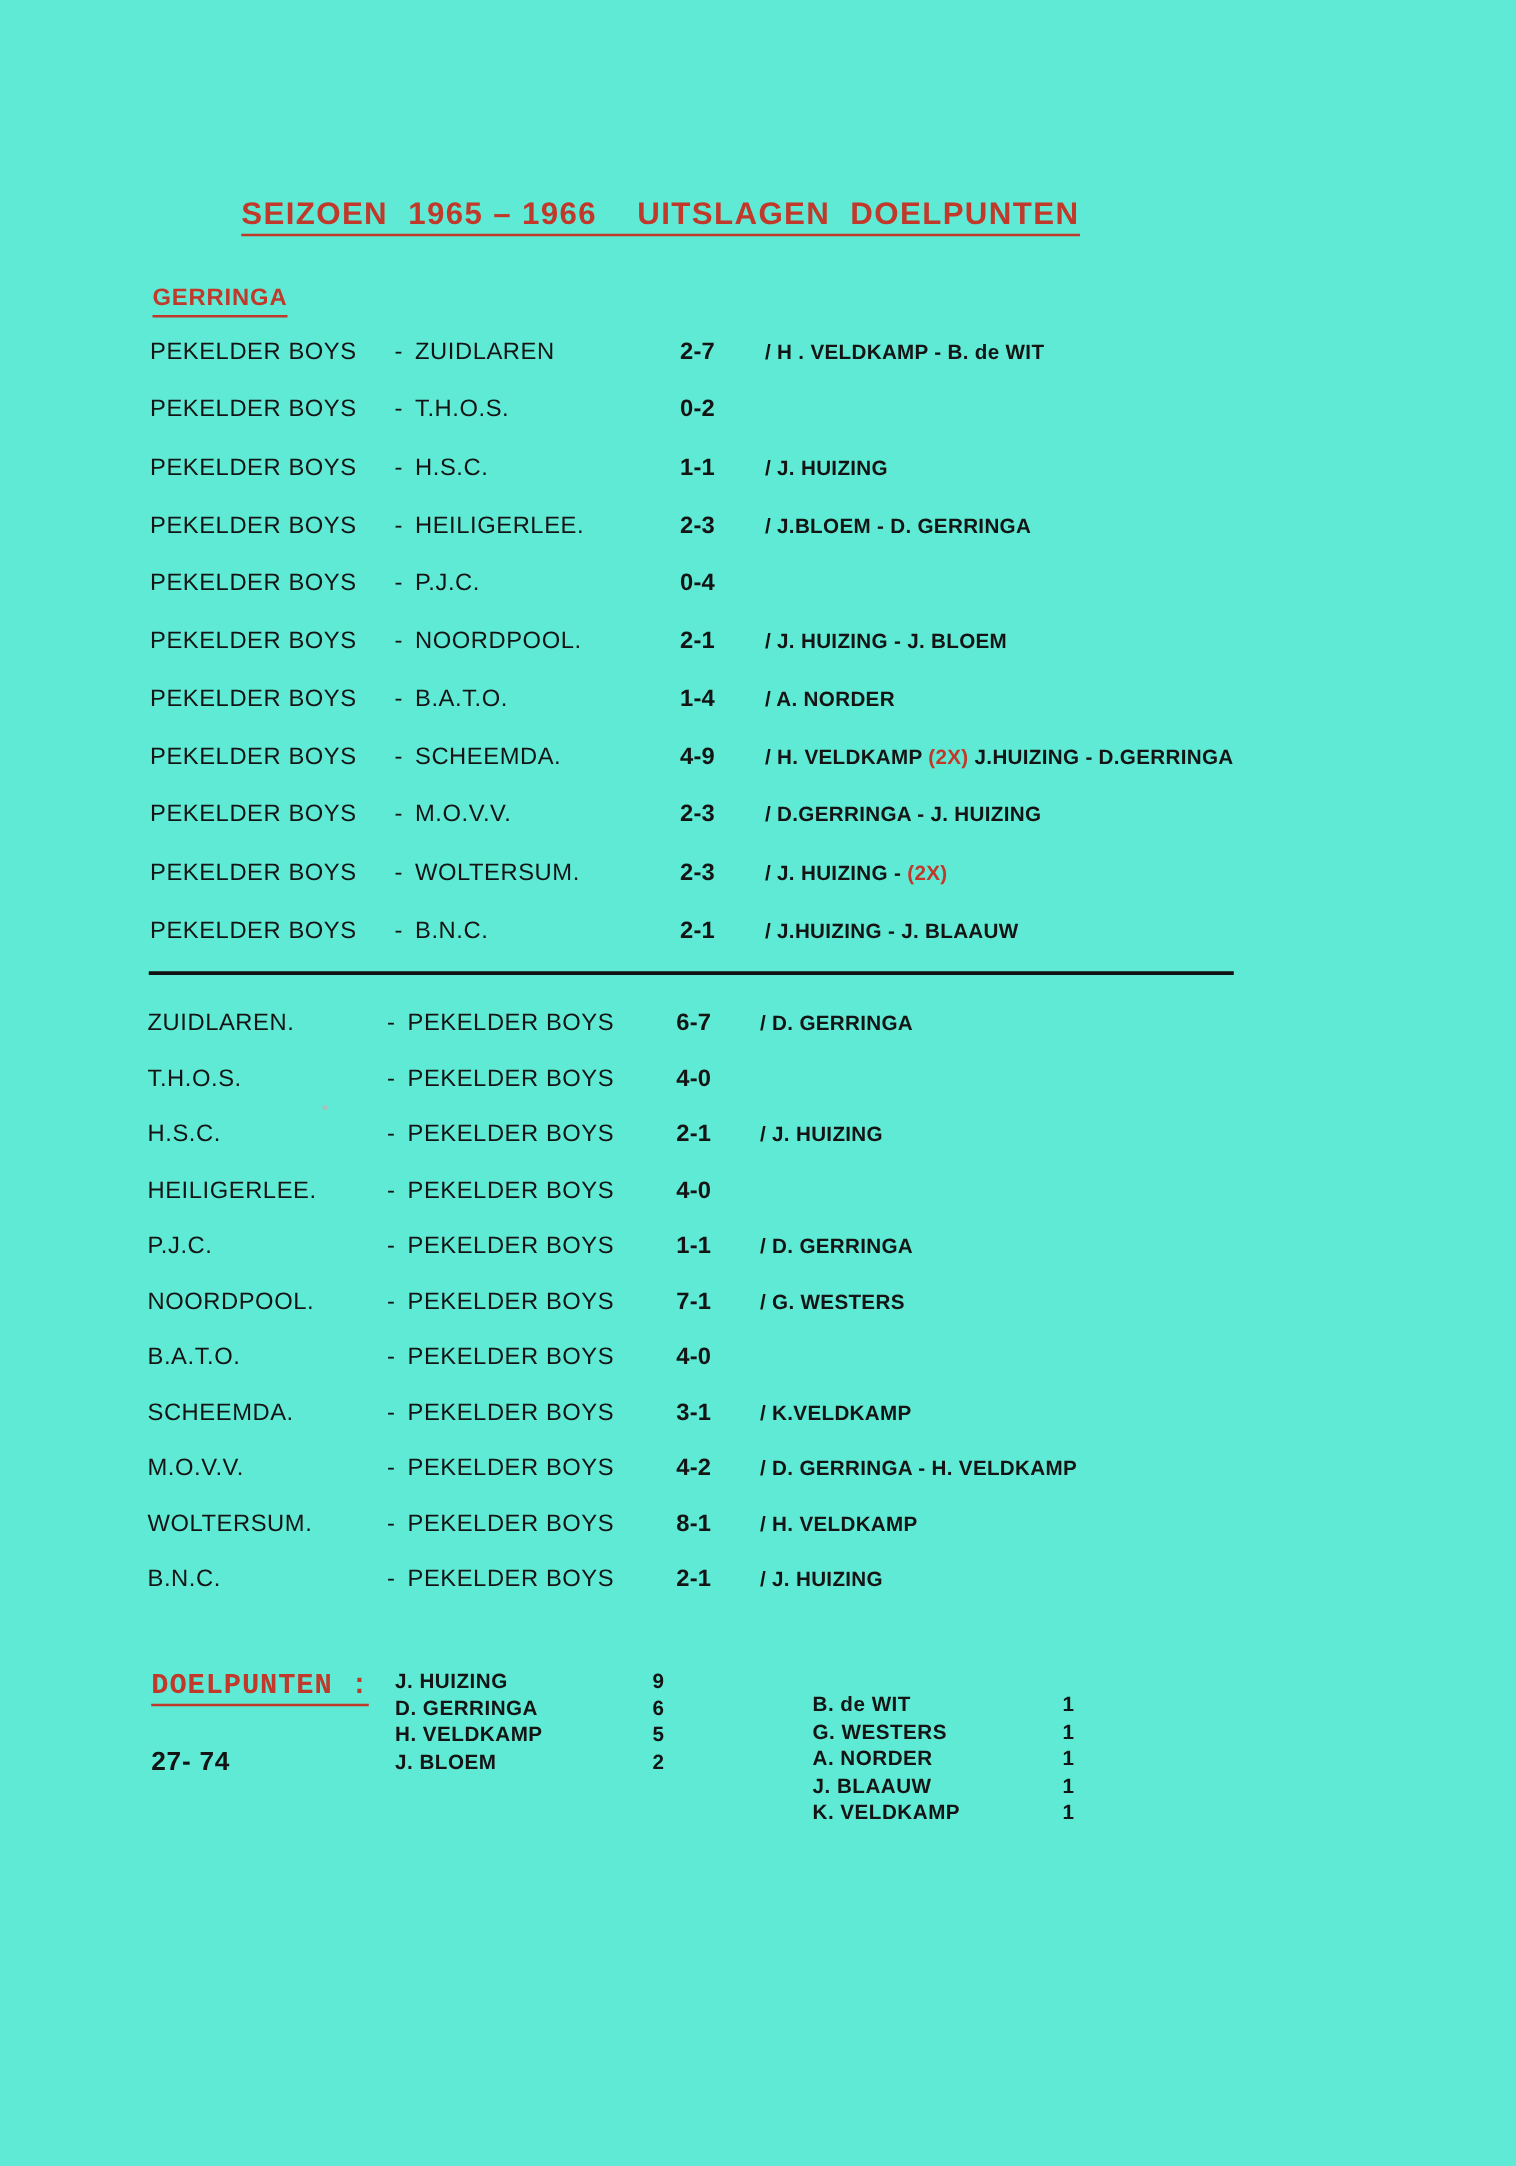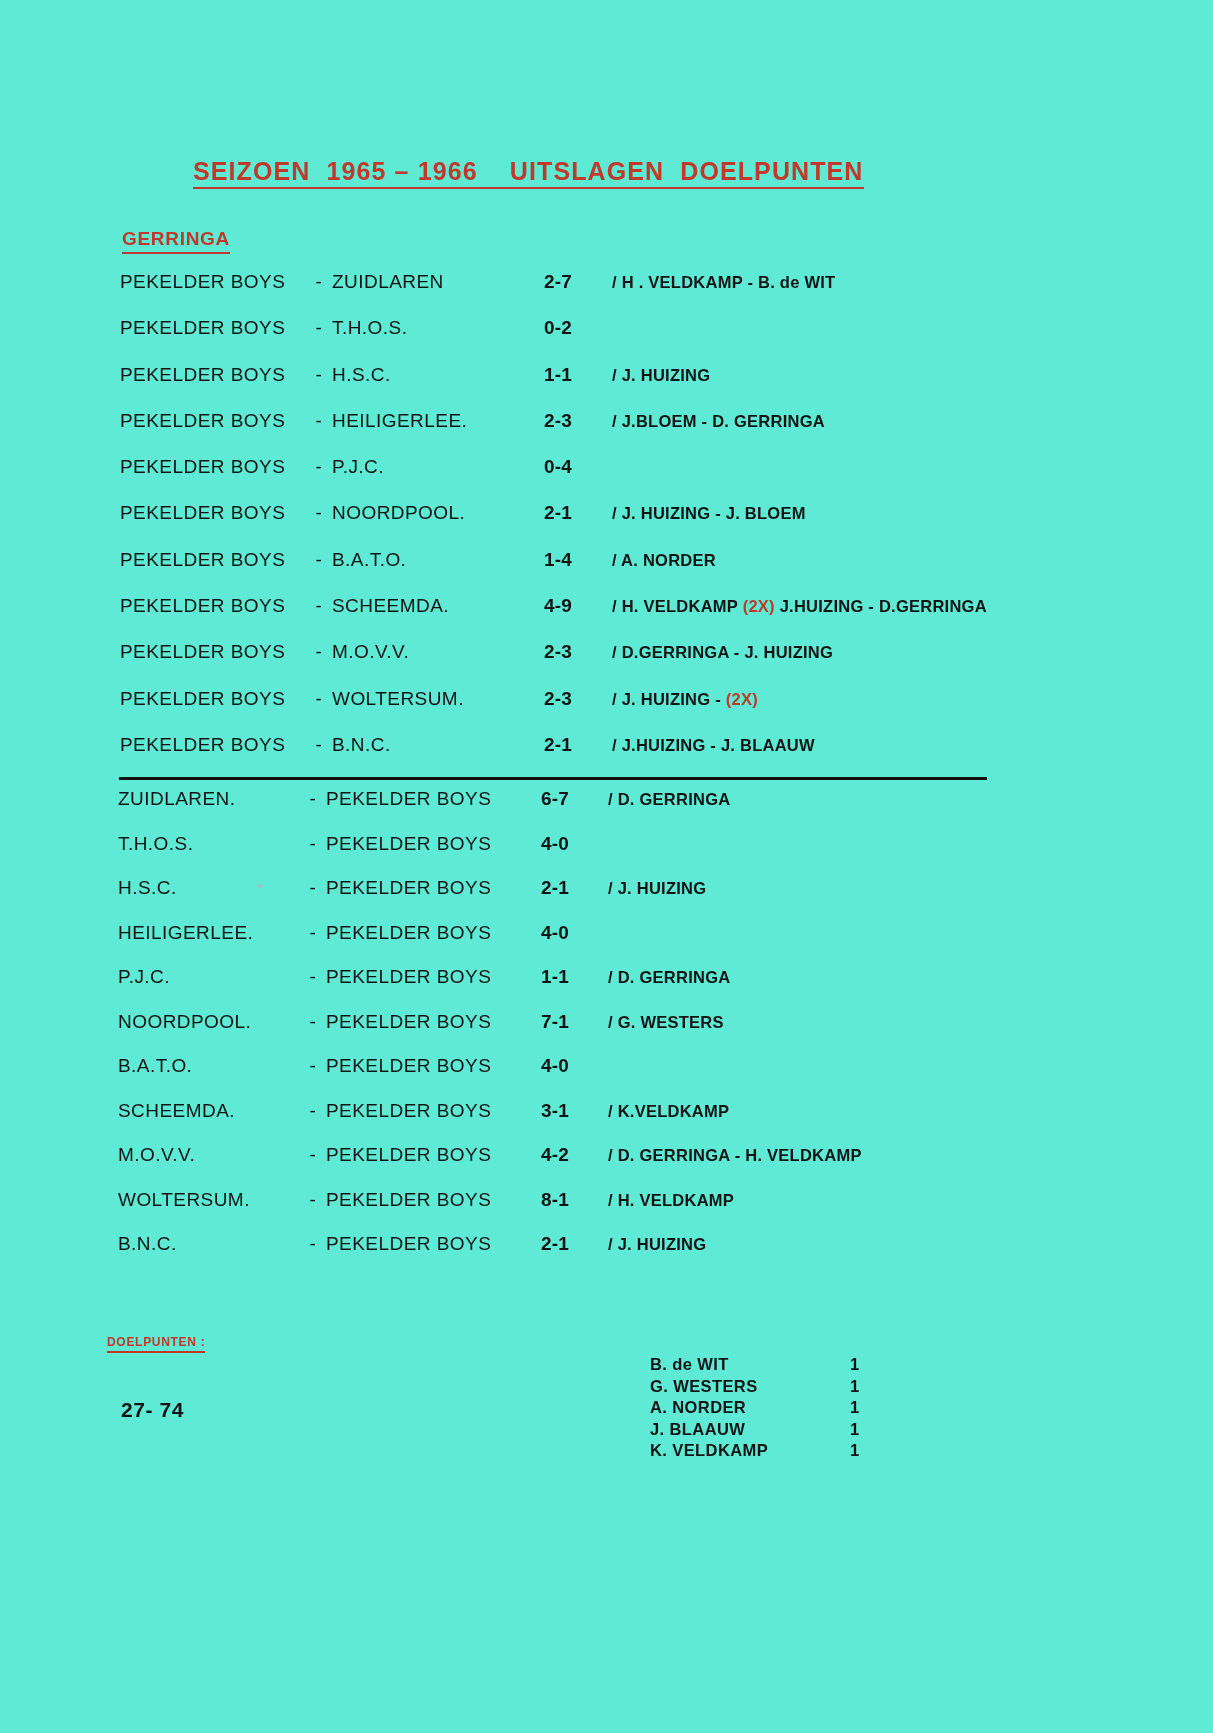--- a/index.html
+++ b/index.html
@@ -49,21 +49,21 @@
 
   
   .match-table {
     position: absolute;
     border-collapse: collapse;
     font-size: 19px;
     color: #141414;
     letter-spacing: 0.45px;
   }
   #table-home { left: 120px; top: 271px; }
-  #table-away { left: 118px; top: 788px; }
+  #table-away { left: 118px; top: 808px; }
 
   .match-table td {
     padding: 0;
     vertical-align: baseline;
     white-space: nowrap;
     font-weight: normal;
   }
   .match-table tr { height: 46.3px; }
   #table-away tr { height: 44.5px; }
 
@@ -95,21 +95,21 @@
   .divider {
     position: absolute;
     left: 119px;
     top: 777px;
     width: 868px;
     height: 3px;
     background: #111111;
   }
 
   
-  #doelpunten-head { left: 107px; top: 1335px; font-size: 12px; }
+  #doelpunten-head { left: 121px; top: 1335px; font-size: 23px; font-family: Liberation Mono, monospace; }
   .totals {
     position: absolute;
     left: 121px;
     top: 1398px;
     font-size: 21px;
     font-weight: bold;
     color: #141414;
     letter-spacing: 0.6px;
     white-space: pre;
   }
@@ -302,20 +302,40 @@
           <td class="c-scorers"><span>/ J. HUIZING</span></td>
         </tr>
       </tbody>
   </table>
   <div class="artifact-dot"></div>
 
   <div class="section-head" id="doelpunten-head">DOELPUNTEN :</div>
 
   <div class="totals">27- 74</div>
 
+  <table class="scorer-table" id="scorers-left">
+    <tbody>
+        <tr>
+          <td class="s-name">J. HUIZING</td>
+          <td class="s-count">9</td>
+        </tr>
+        <tr>
+          <td class="s-name">D. GERRINGA</td>
+          <td class="s-count">6</td>
+        </tr>
+        <tr>
+          <td class="s-name">H. VELDKAMP</td>
+          <td class="s-count">5</td>
+        </tr>
+        <tr>
+          <td class="s-name">J. BLOEM</td>
+          <td class="s-count">2</td>
+        </tr>
+      </tbody>
+  </table>
 
   <table class="scorer-table" id="scorers-right">
     <tbody>
         <tr>
           <td class="s-name">B. de WIT</td>
           <td class="s-count">1</td>
         </tr>
         <tr>
           <td class="s-name">G. WESTERS</td>
           <td class="s-count">1</td>

